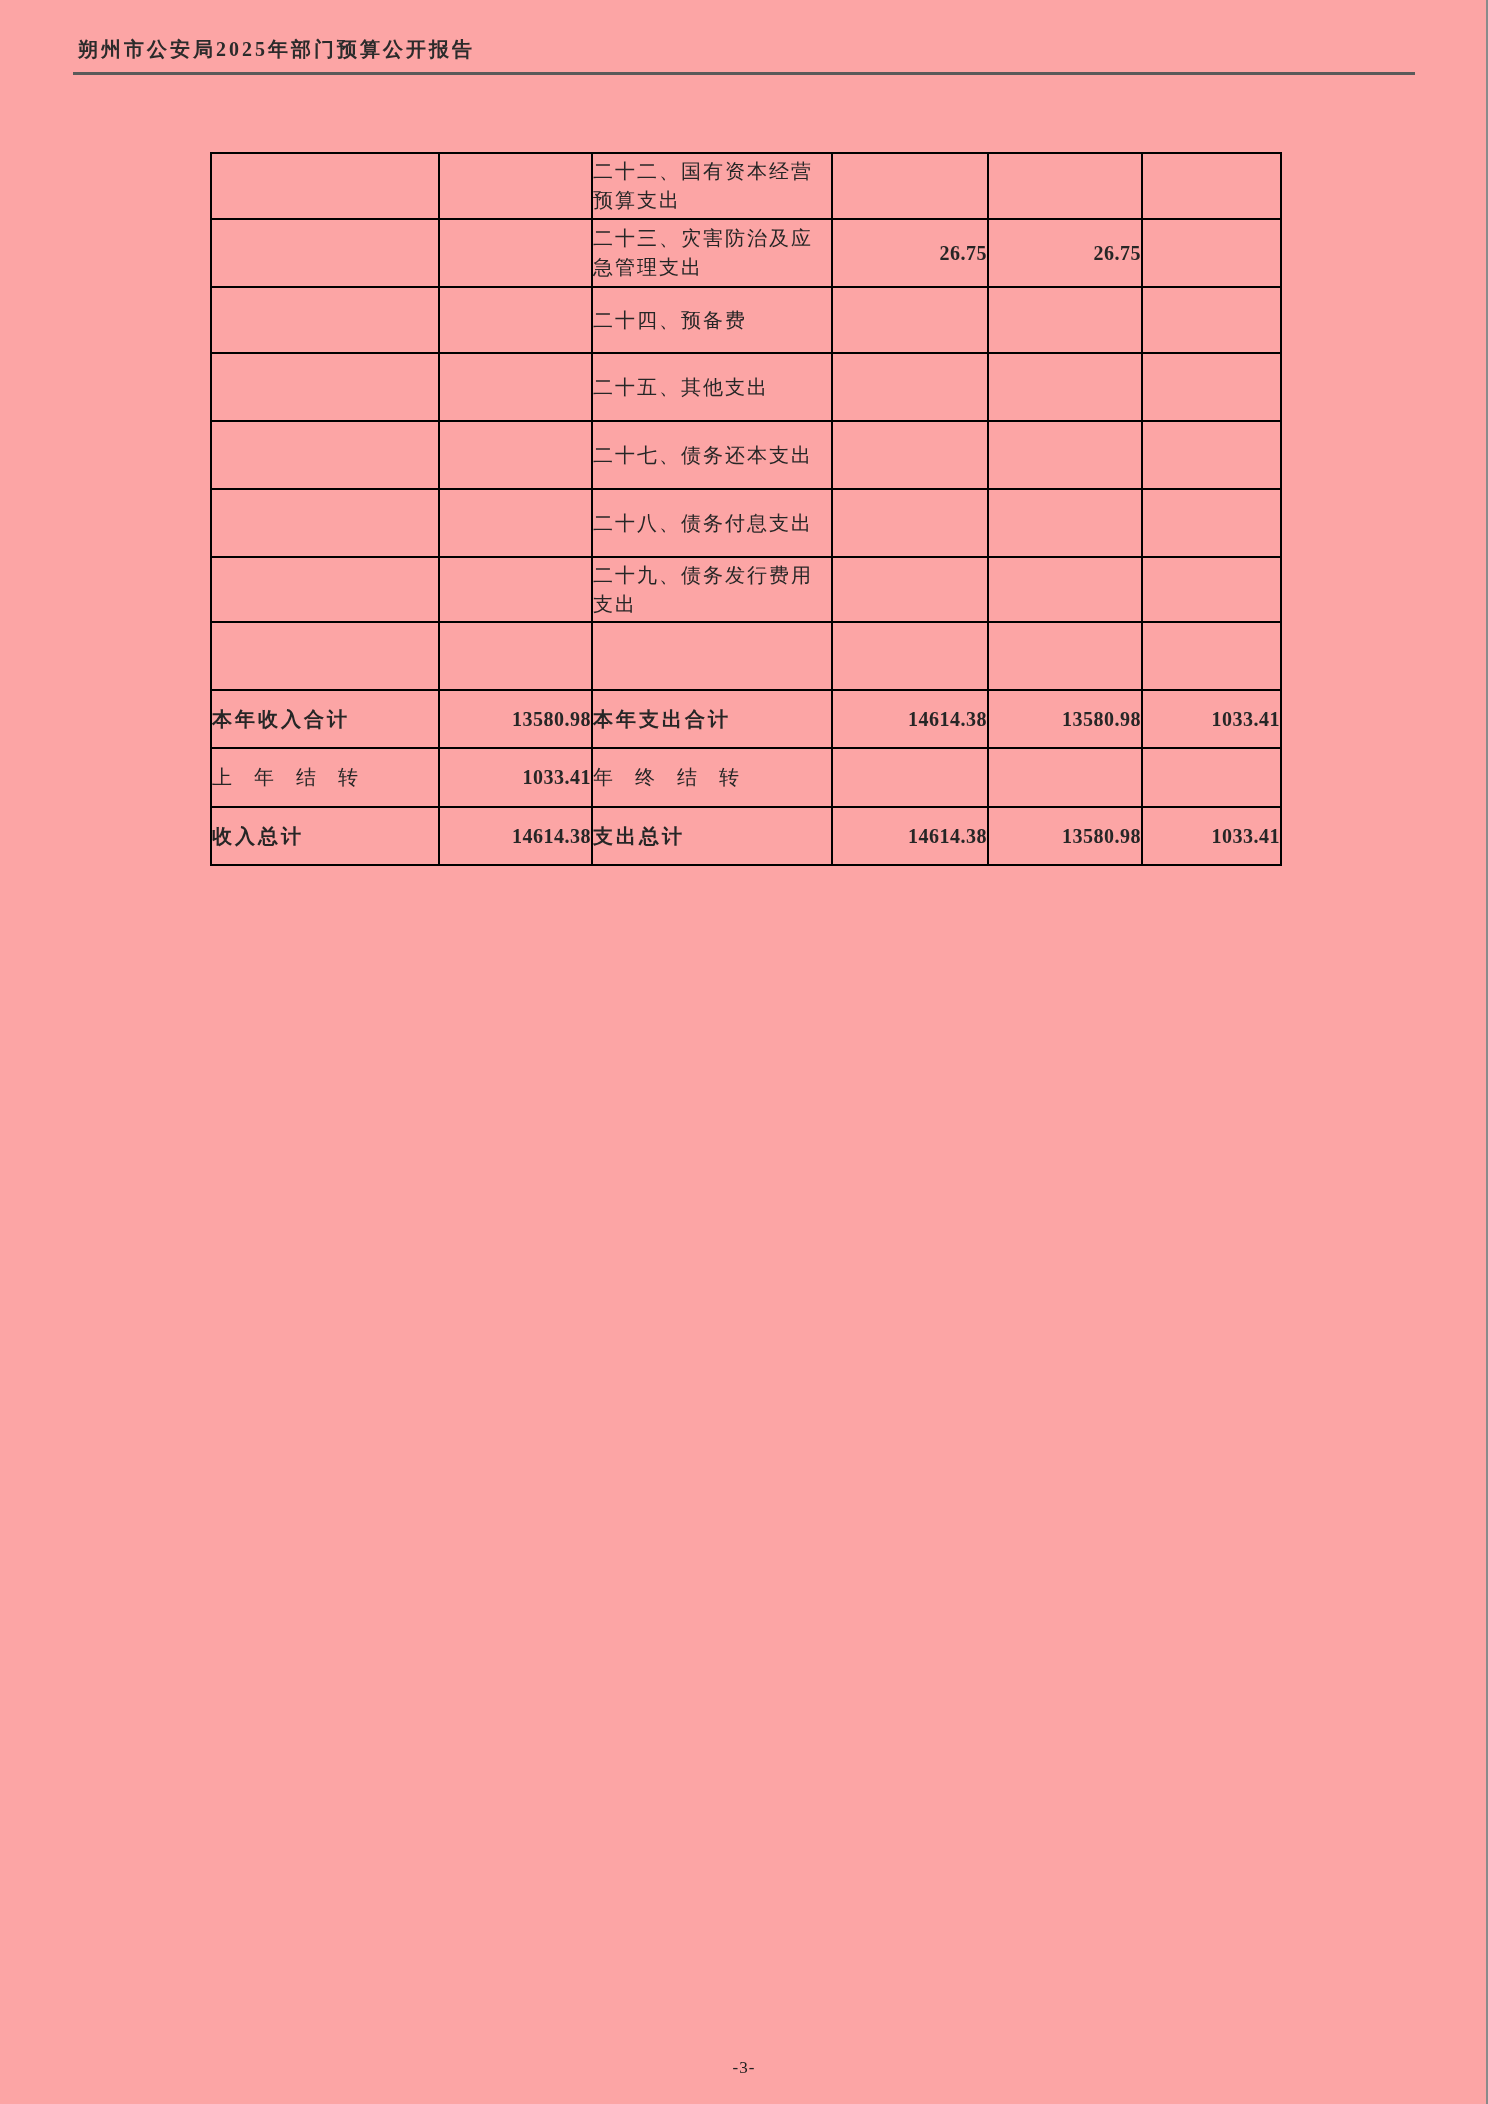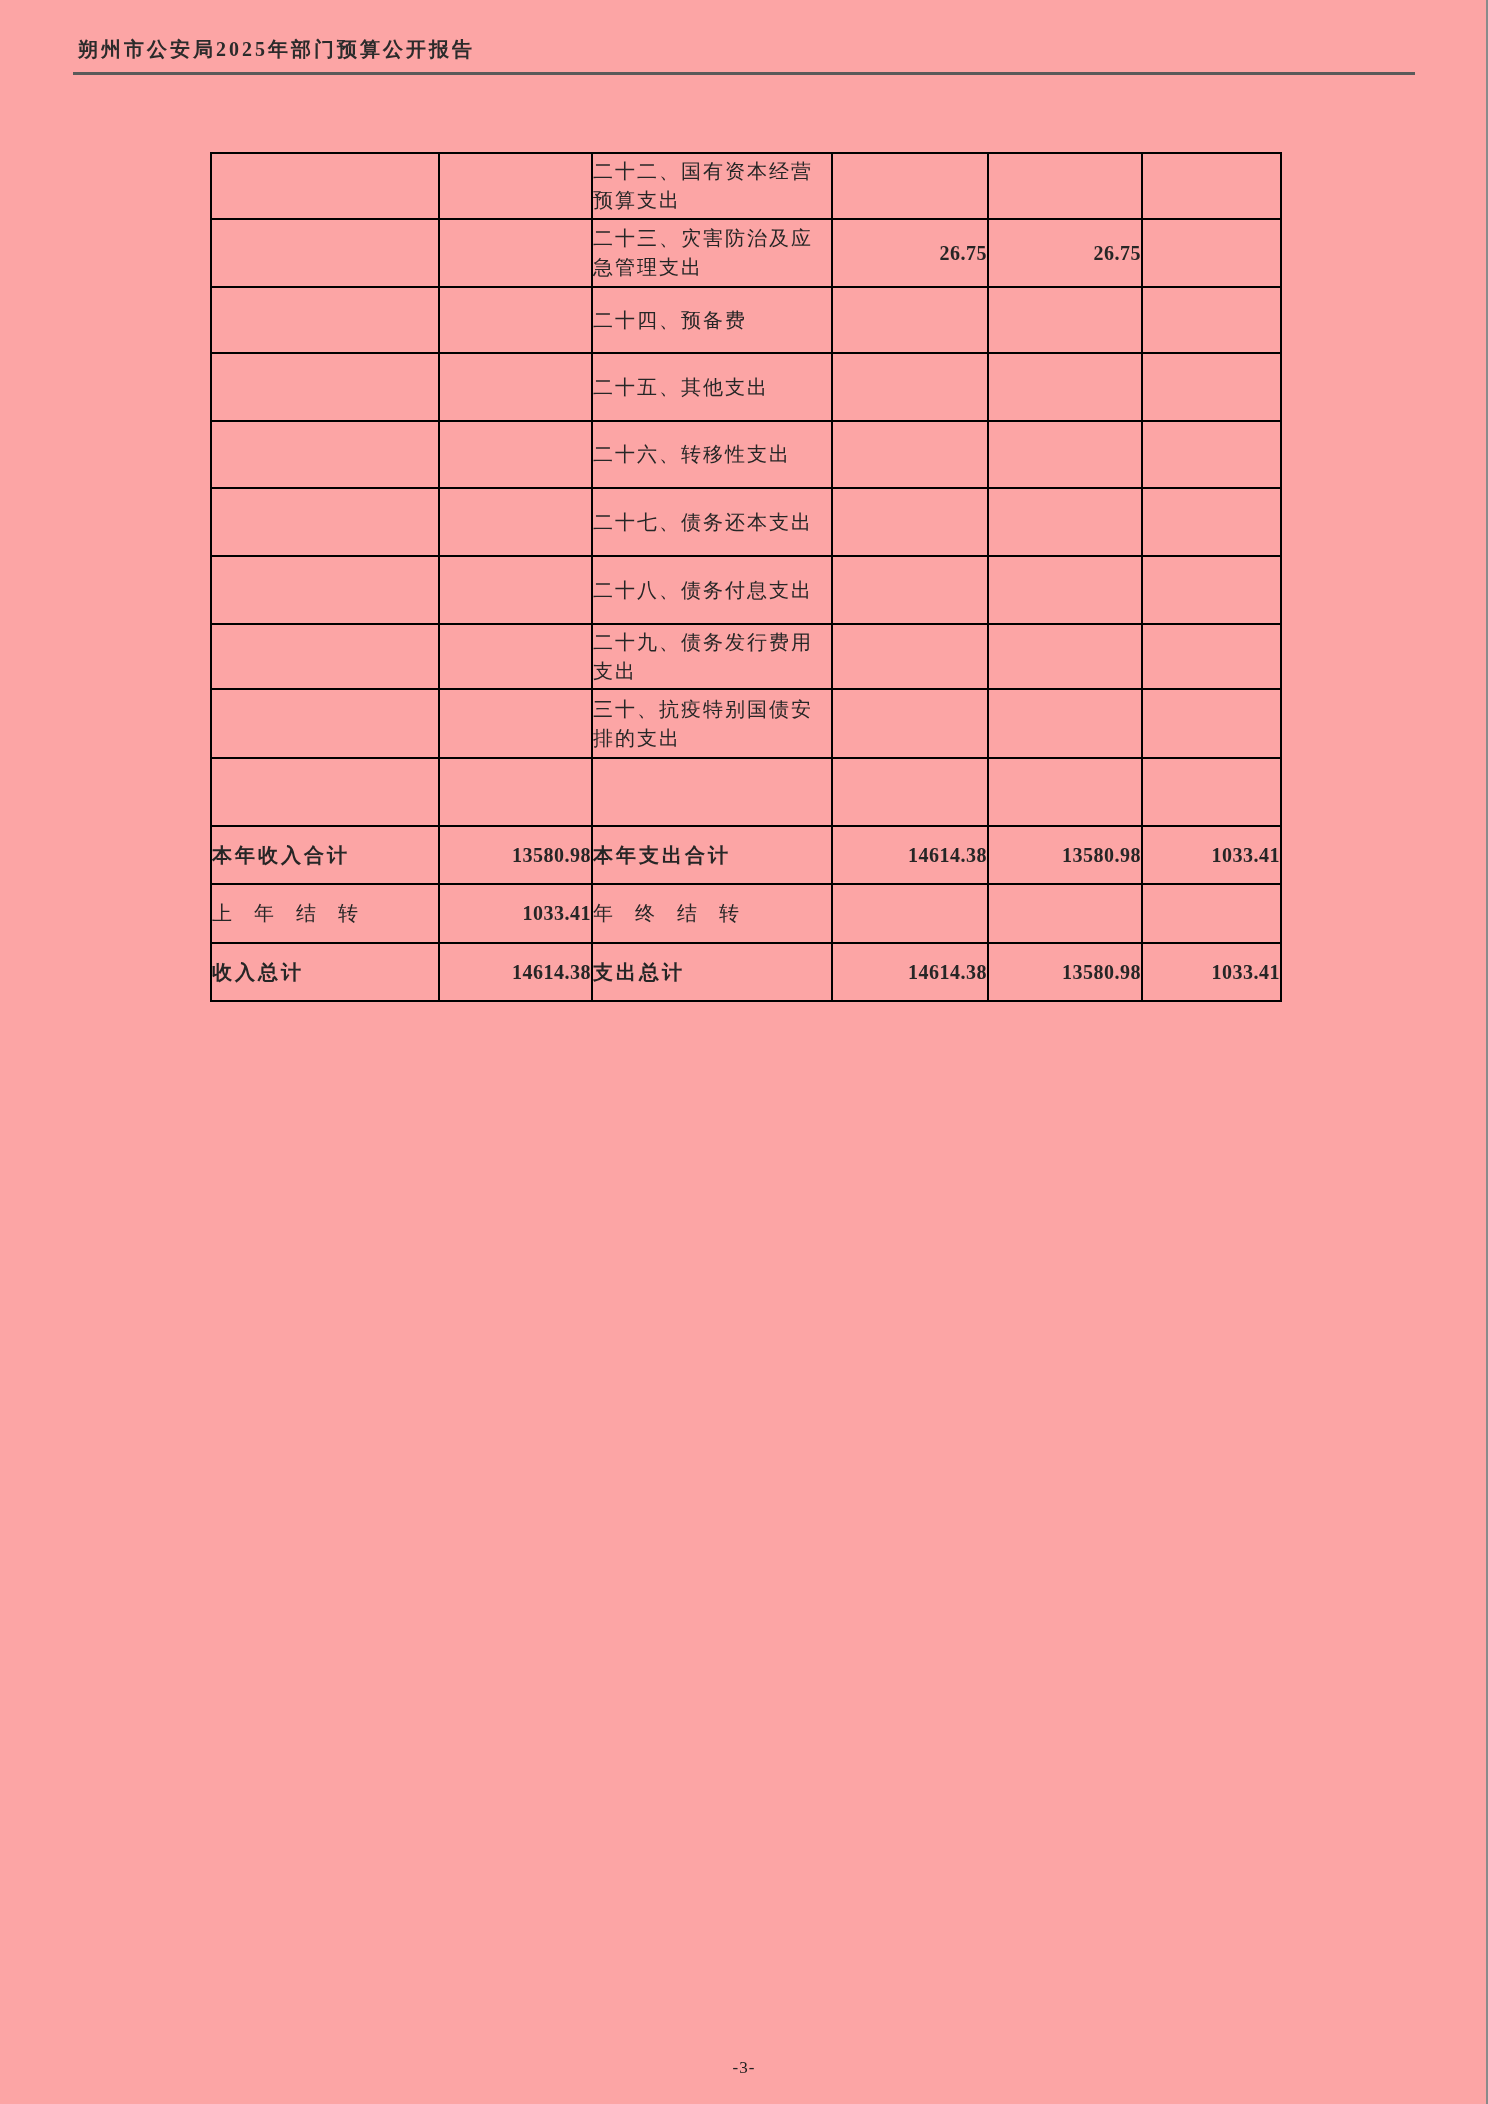--- a/index.html
+++ b/index.html
@@ -127,56 +127,40 @@
         <td class="num"></td>
       </tr>
       <tr style="height:68px">
         <td class="lbl"></td>
         <td class="num"></td>
         <td class="lbl">二十五、其他支出</td>
         <td class="num"></td>
         <td class="num"></td>
         <td class="num"></td>
       </tr>
-      <tr style="height:67px">
-        <td class="lbl"></td>
-        <td class="num"></td>
-        <td class="lbl">二十六、转移性支出</td>
-        <td class="num"></td>
-        <td class="num"></td>
-        <td class="num"></td>
-      </tr>
       <tr style="height:68px">
         <td class="lbl"></td>
         <td class="num"></td>
         <td class="lbl">二十七、债务还本支出</td>
         <td class="num"></td>
         <td class="num"></td>
         <td class="num"></td>
       </tr>
       <tr style="height:68px">
         <td class="lbl"></td>
         <td class="num"></td>
         <td class="lbl">二十八、债务付息支出</td>
         <td class="num"></td>
         <td class="num"></td>
         <td class="num"></td>
       </tr>
       <tr style="height:65px">
         <td class="lbl"></td>
         <td class="num"></td>
         <td class="lbl">二十九、债务发行费用支出</td>
-        <td class="num"></td>
-        <td class="num"></td>
-        <td class="num"></td>
-      </tr>
-      <tr style="height:69px">
-        <td class="lbl"></td>
-        <td class="num"></td>
-        <td class="lbl">三十、抗疫特别国债安排的支出</td>
         <td class="num"></td>
         <td class="num"></td>
         <td class="num"></td>
       </tr>
       <tr style="height:68px">
         <td class="lbl"></td>
         <td class="num"></td>
         <td class="lbl"></td>
         <td class="num"></td>
         <td class="num"></td>

